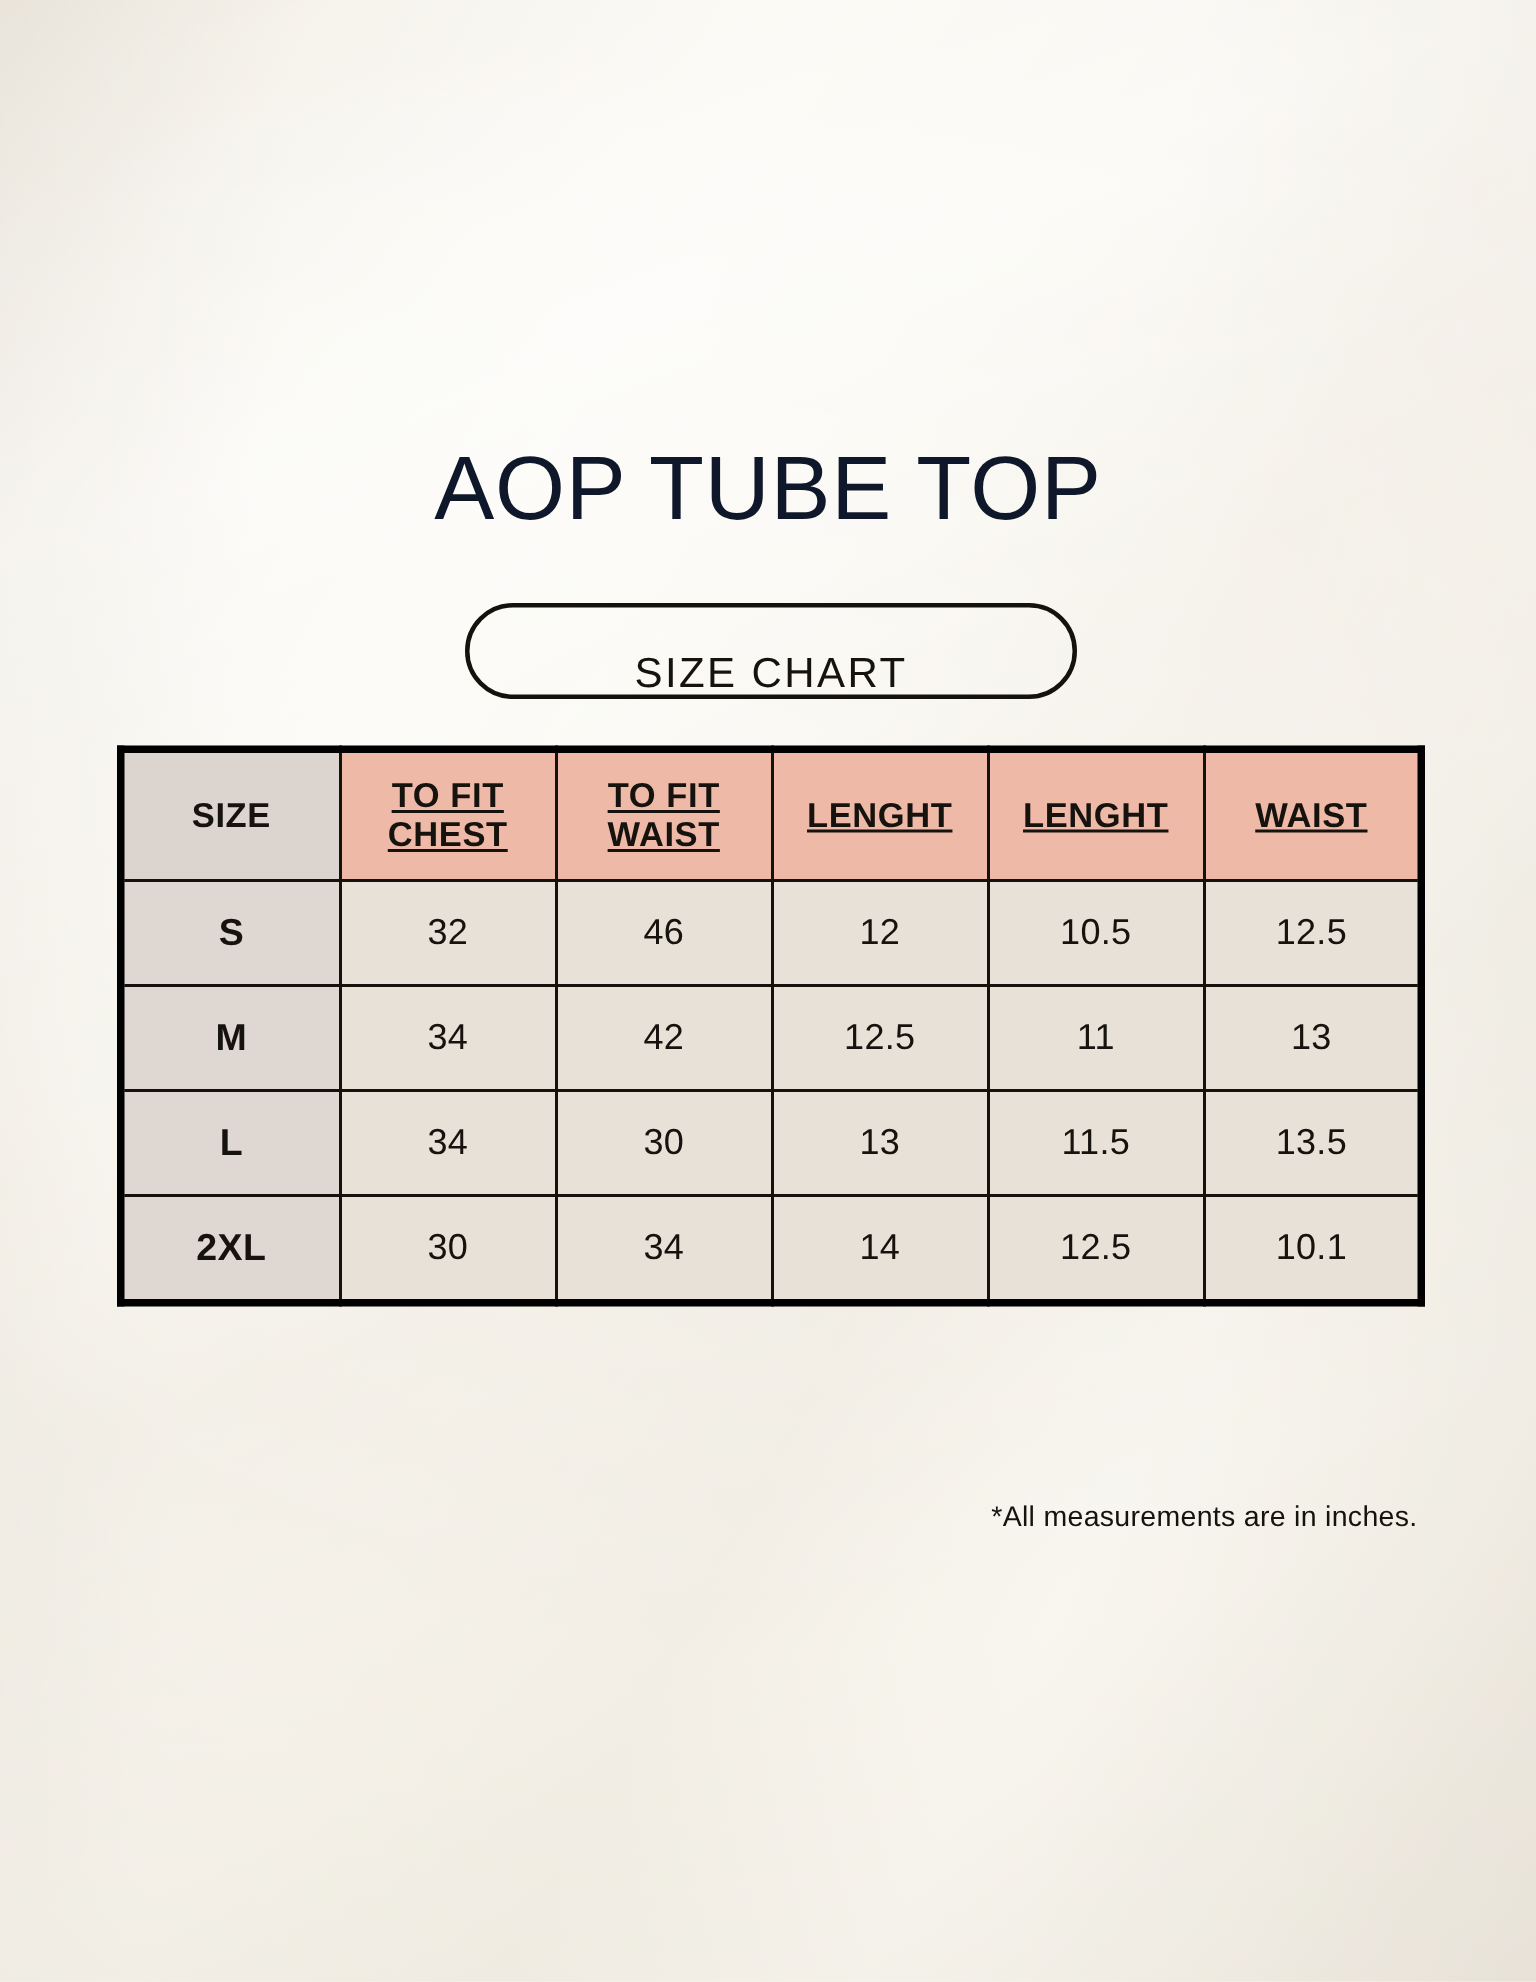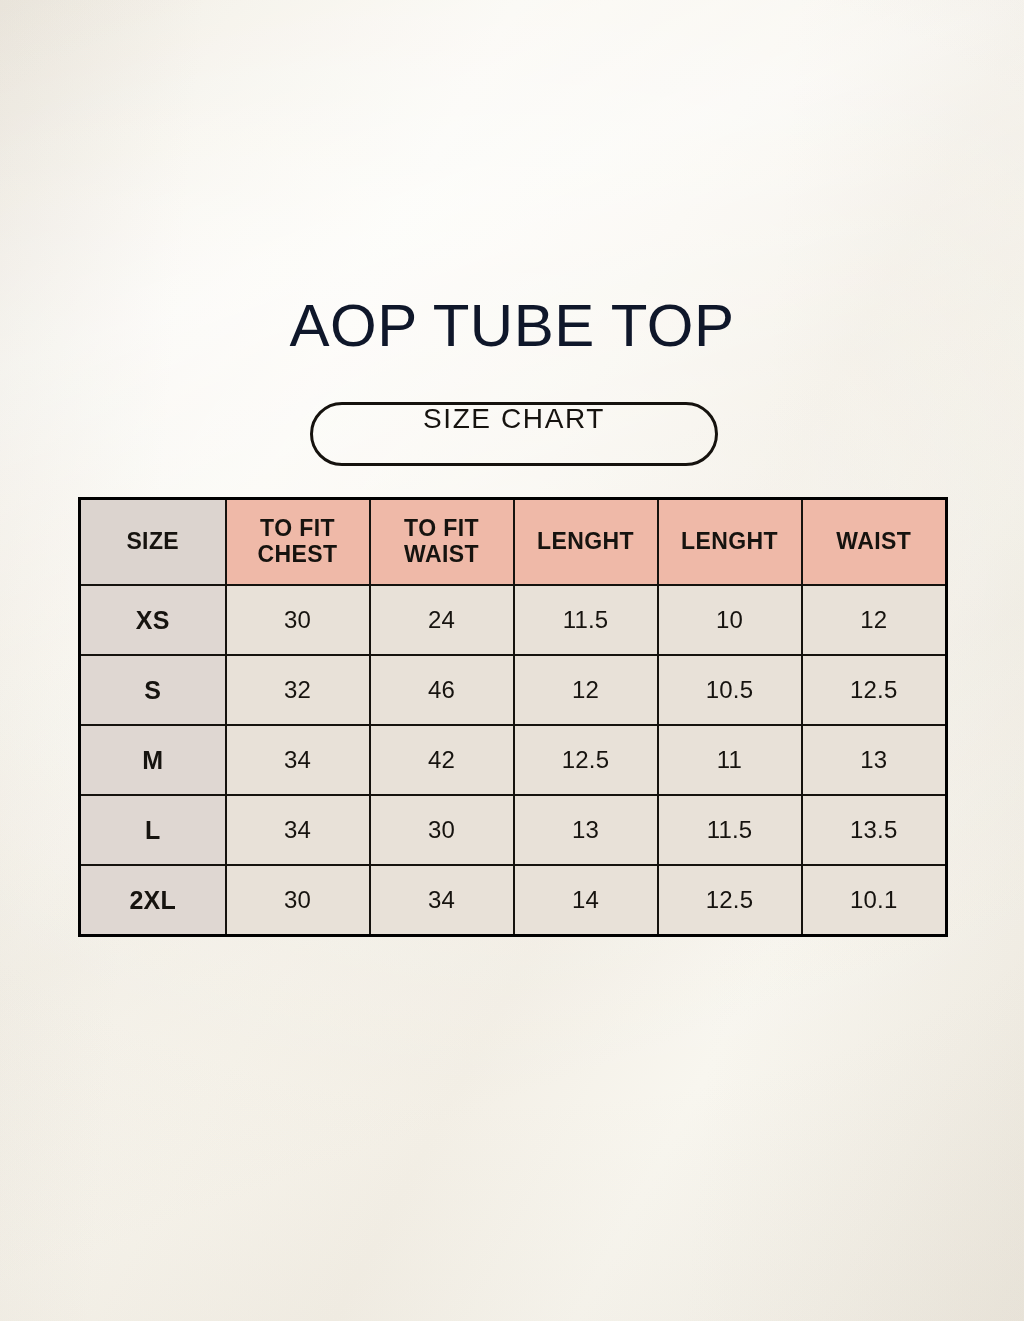--- a/index.html
+++ b/index.html
@@ -85,21 +85,21 @@
     position: absolute;
     left: 310px;
     top: 402px;
     width: 408px;
     height: 64px;
     box-sizing: border-box;
     border: 3px solid #15120E;
     border-radius: 34px;
     background: transparent;
     display: flex;
-    align-items: flex-start;
+    align-items: flex-end;
     justify-content: center;
   }
   .pill-label {
     font-size: 28px;
     font-weight: 500;
     letter-spacing: 1.6px;
     color: #16130F;
     line-height: 1;
   }
 
@@ -107,21 +107,21 @@
   .table-wrap {
     position: absolute;
     left: 78px;
     top: 497px;
     width: 867px;
   }
   table.size-table {
     border-collapse: collapse;
     width: 867px;
     table-layout: fixed;
-    border: 3px solid #000000;
+    border: 5px solid #000000;
   }
   table.size-table td,
   table.size-table th {
     border: 2px solid #15120E;
     text-align: center;
     vertical-align: middle;
     padding: 0;
     color: #16130F;
   }
 
@@ -135,20 +135,21 @@
     font-size: 23px;
     font-weight: 700;
     letter-spacing: 0.4px;
     line-height: 1.12;
   }
   .hdr-size {
     background: #DCD4CF;
   }
   .hdr-meas {
     background: #EFB9A8;
+    text-decoration: underline;
   }
 
   
   .size-table tbody tr td {
     height: 68px;
   }
   td.size-cell {
     background: #DFD7D2;
     font-size: 25px;
     font-weight: 700;
@@ -204,28 +205,20 @@
           <th class="hdr-size">SIZE</th>
           <th class="hdr-meas">TO FIT CHEST</th>
           <th class="hdr-meas">TO FIT WAIST</th>
           <th class="hdr-meas">LENGHT</th>
           <th class="hdr-meas">LENGHT</th>
           <th class="hdr-meas">WAIST</th>
         </tr>
       </thead>
       <tbody>
 
-        <tr>
-          <td class="size-cell">XS</td>
-          <td class="val-cell">30</td>
-          <td class="val-cell">24</td>
-          <td class="val-cell">11.5</td>
-          <td class="val-cell">10</td>
-          <td class="val-cell">12</td>
-        </tr>
 
         <tr>
           <td class="size-cell">S</td>
           <td class="val-cell">32</td>
           <td class="val-cell">46</td>
           <td class="val-cell">12</td>
           <td class="val-cell">10.5</td>
           <td class="val-cell">12.5</td>
         </tr>
 
@@ -254,14 +247,15 @@
           <td class="val-cell">34</td>
           <td class="val-cell">14</td>
           <td class="val-cell">12.5</td>
           <td class="val-cell">10.1</td>
         </tr>
 
       </tbody>
     </table>
   </div>
 
+  <div class="footnote">*All measurements are in inches.</div>
 
 </div>
 
 </body></html>

